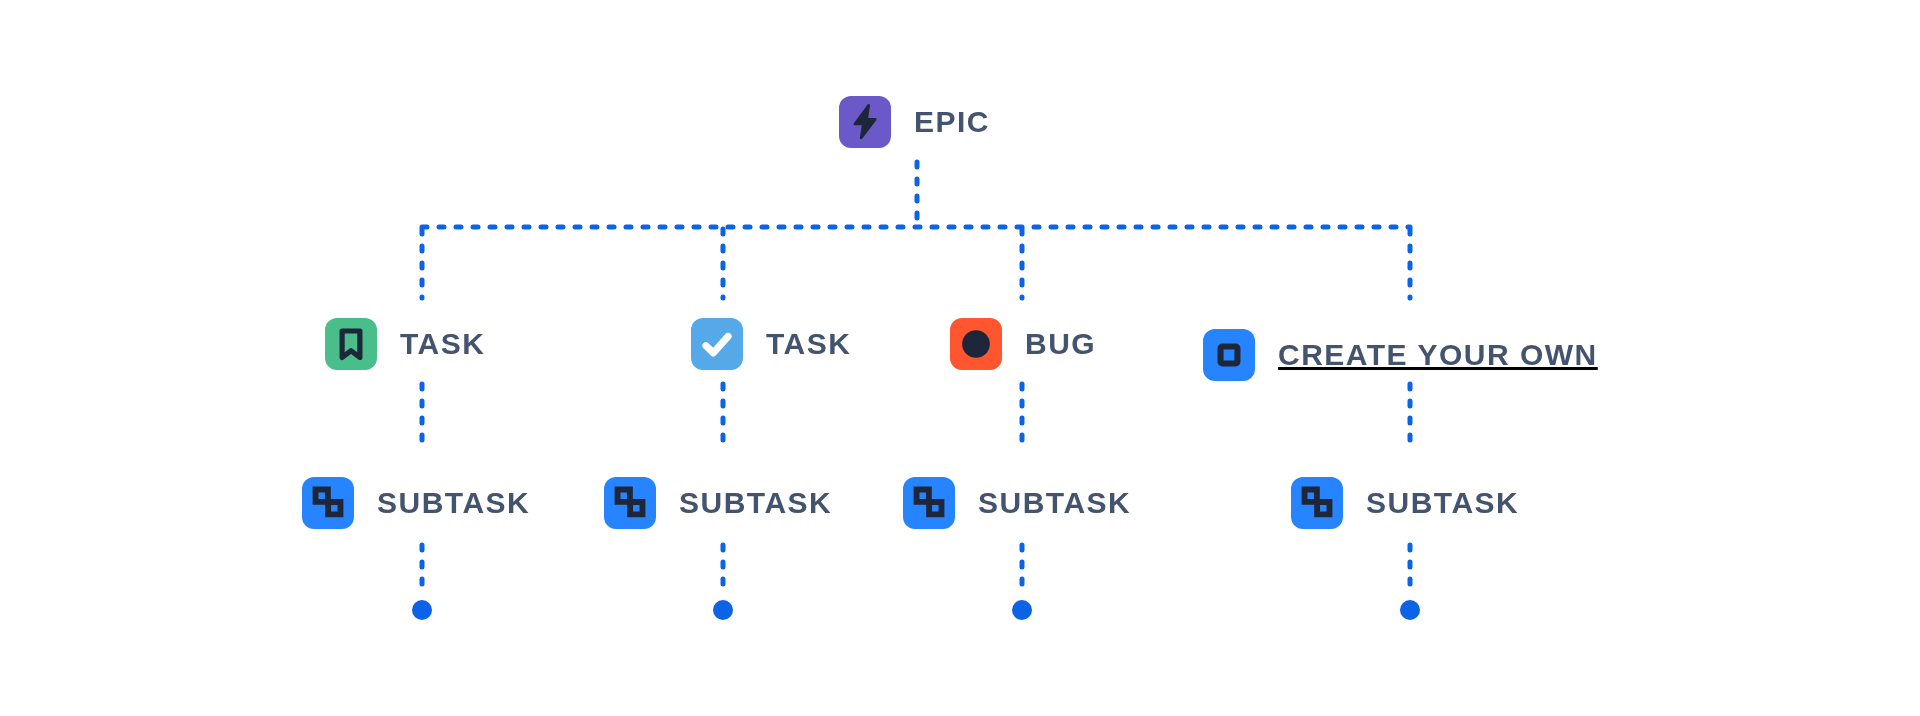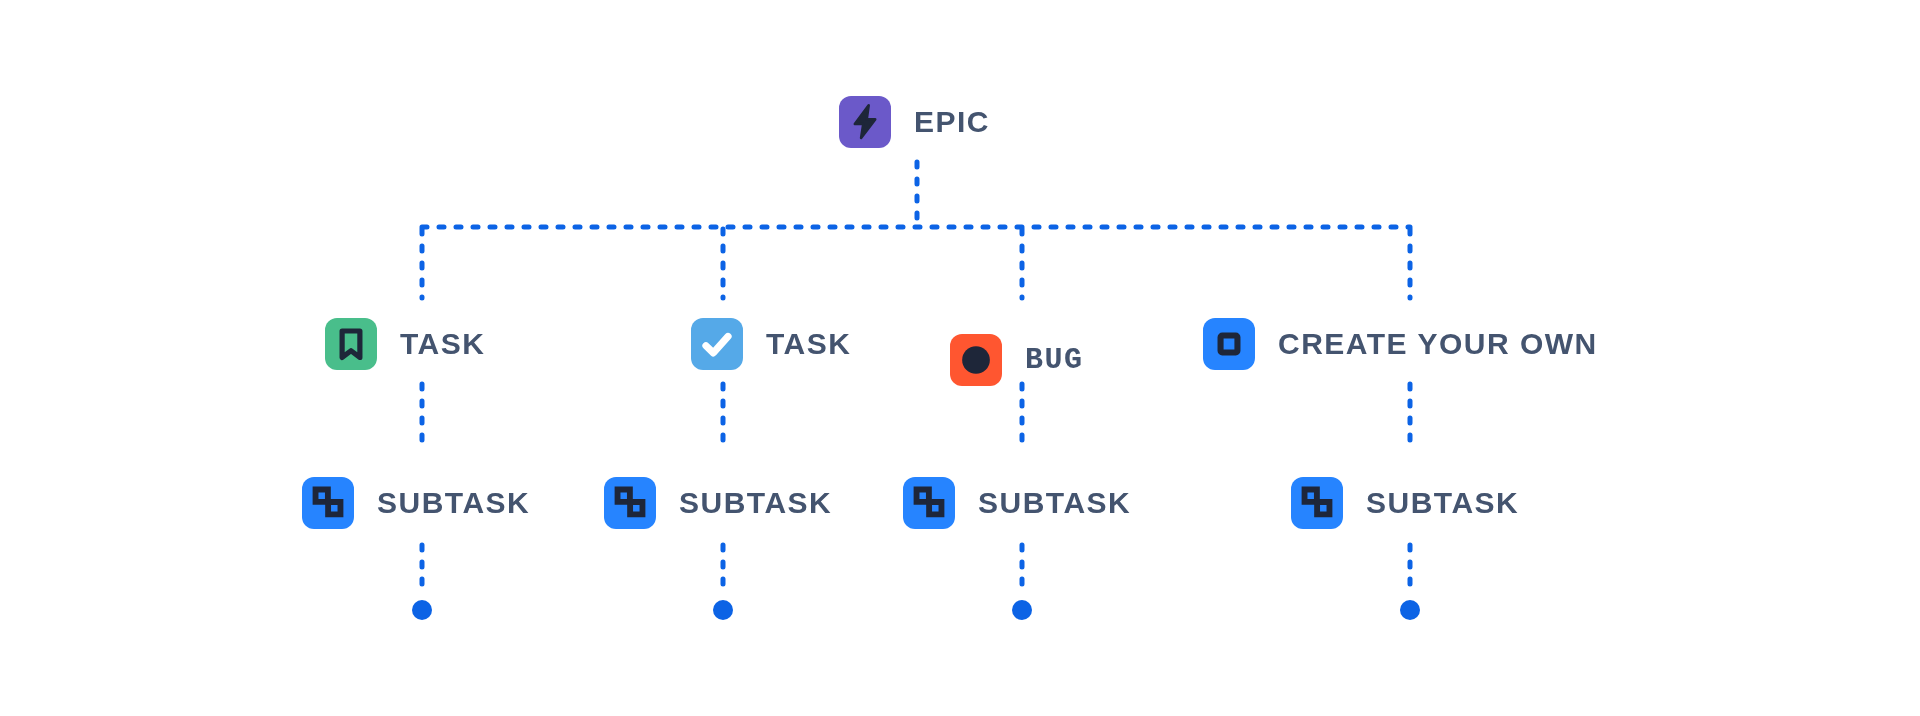--- a/index.html
+++ b/index.html
@@ -45,22 +45,22 @@
   .bg-epic    { background: #6b59c9; }
   .bg-story   { background: #49be8b; }
   .bg-task    { background: #55a9e8; }
   .bg-bug     { background: #ff5630; }
   .bg-subtask { background: #2684ff; }
   .bg-cyo     { background: #2684ff; }
   
   .pos-epic        { left: 839px;  top: 96px; }
   .pos-story       { left: 325px;  top: 318px; }
   .pos-task        { left: 643px;  top: 318px; padding-left: 48px; }
-  .pos-bug         { left: 950px;  top: 334px; font-family: Liberation Mono, monospace; }
-  .pos-cyo         { left: 1203px; top: 318px; }
+  .pos-bug         { left: 950px;  top: 318px; }
+  .pos-cyo         { left: 1203px; top: 329px; text-decoration: underline; }
   .pos-subtask-1   { left: 302px;  top: 477px; }
   .pos-subtask-2   { left: 604px;  top: 477px; }
   .pos-subtask-3   { left: 903px;  top: 477px; }
   .pos-subtask-4   { left: 1291px; top: 477px; }
 </style>
 </head>
 <body>
 
 <div class="canvas">
 

